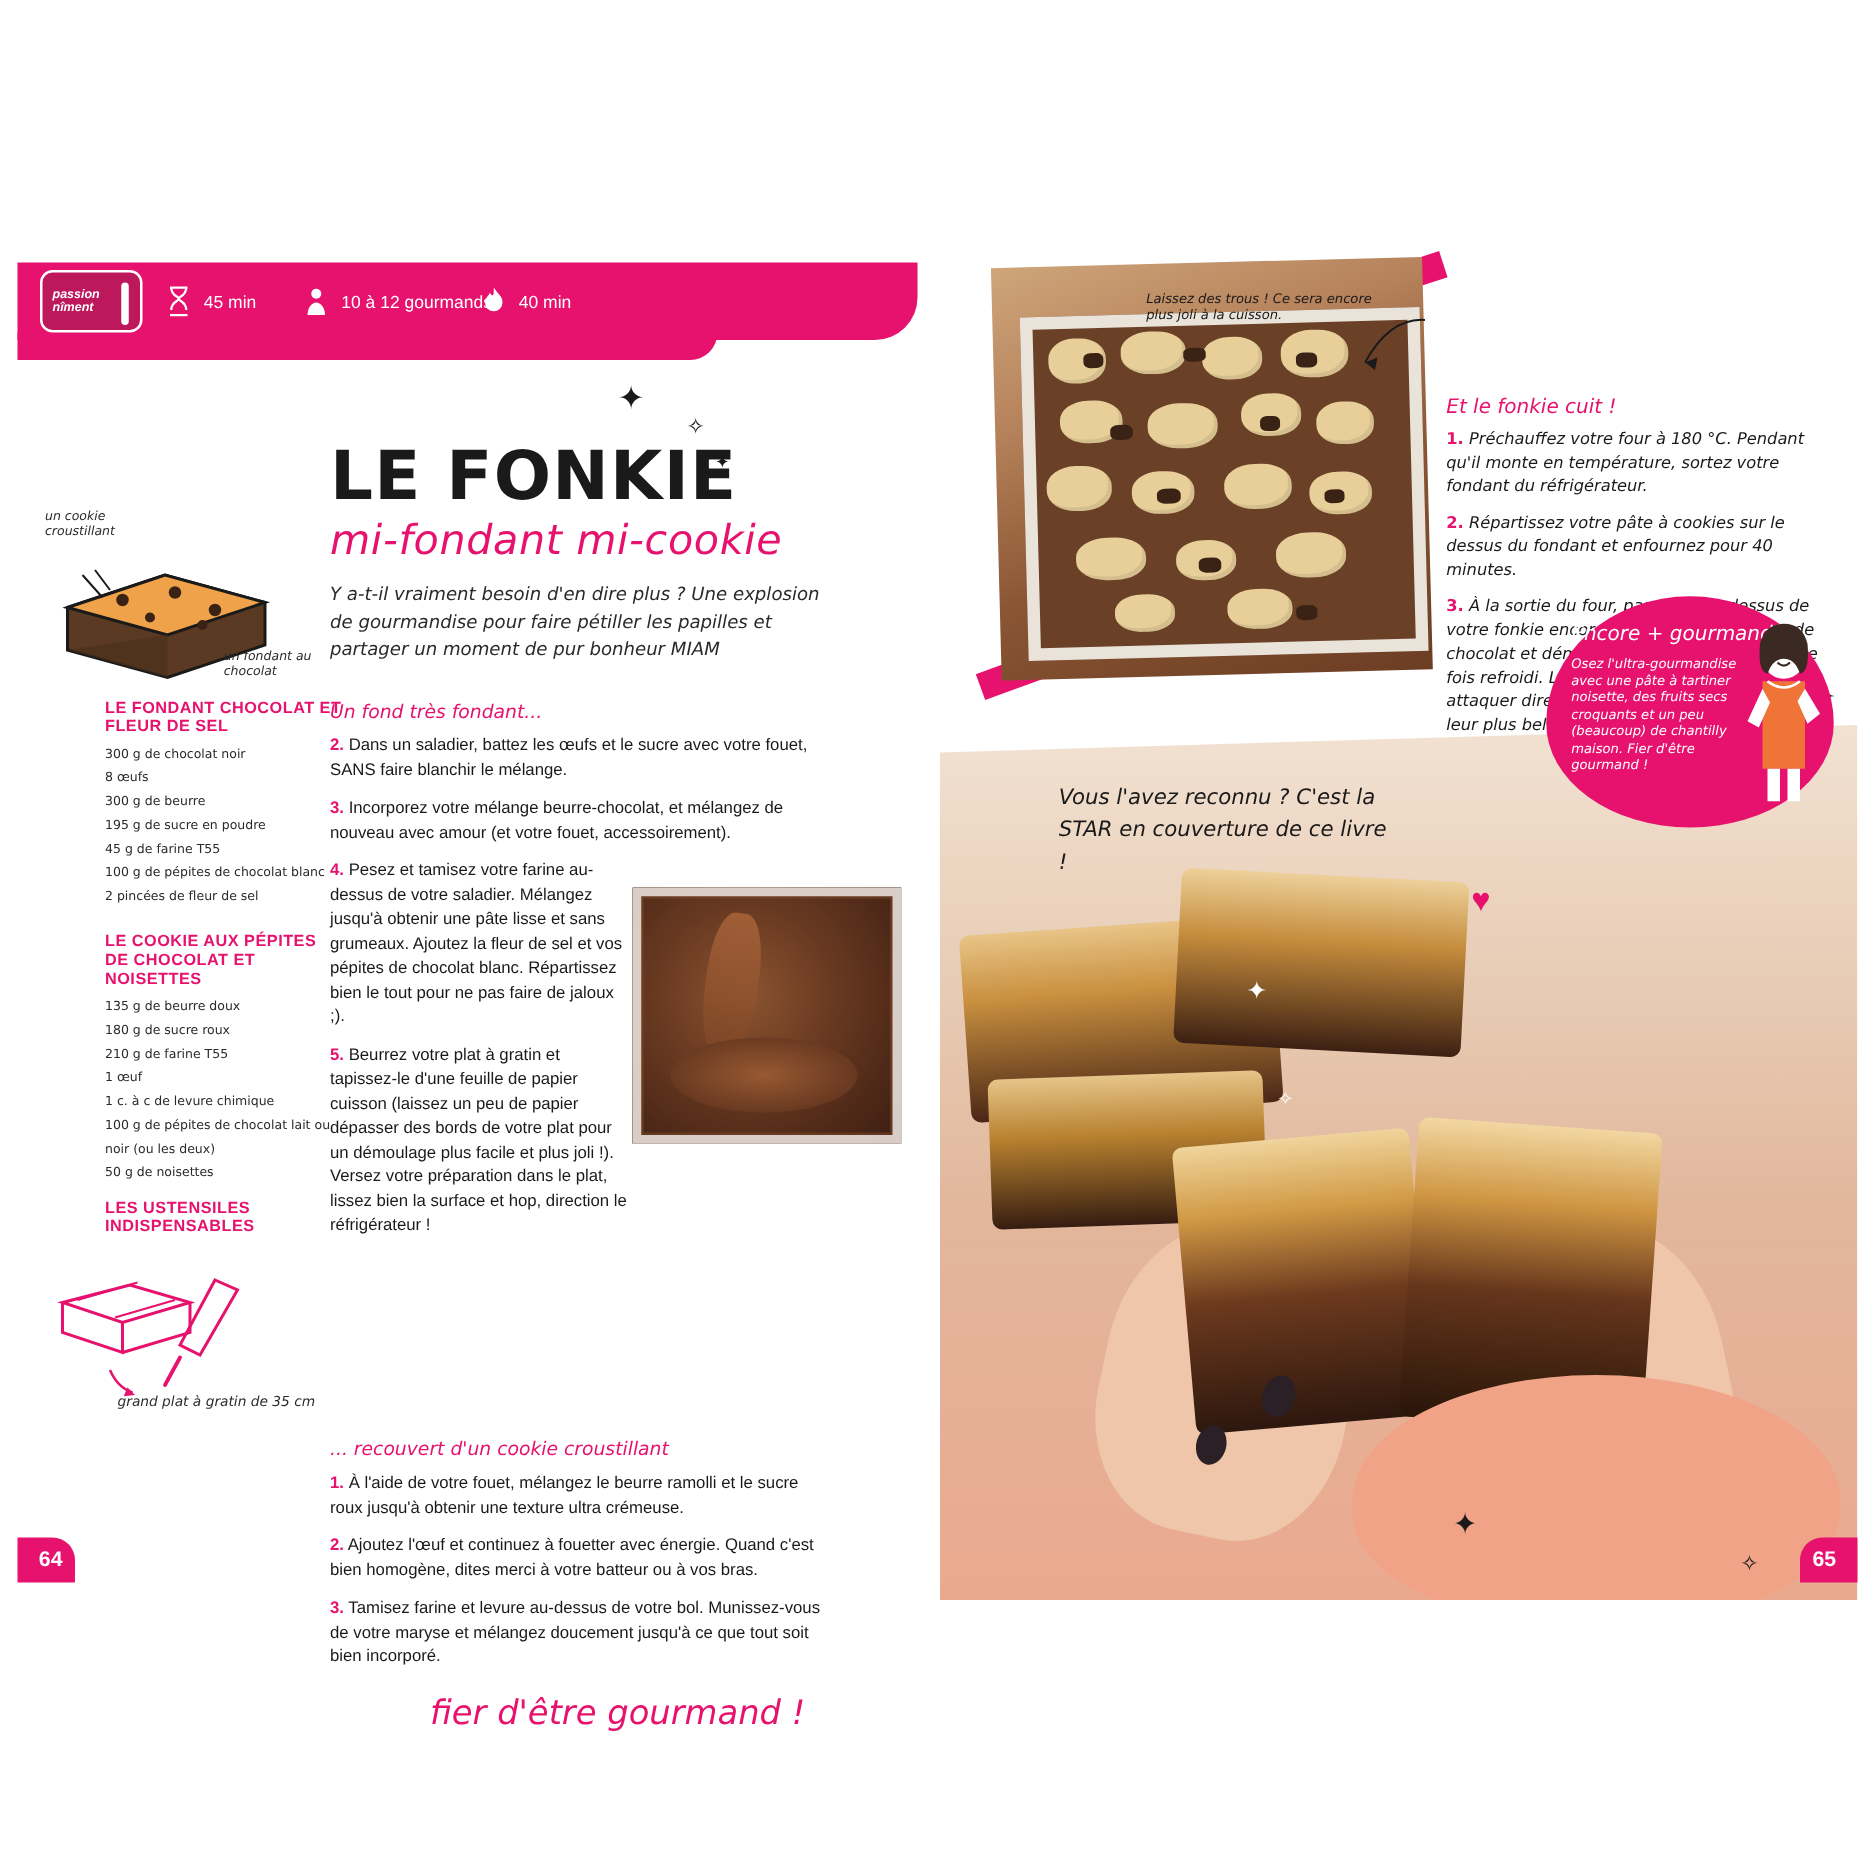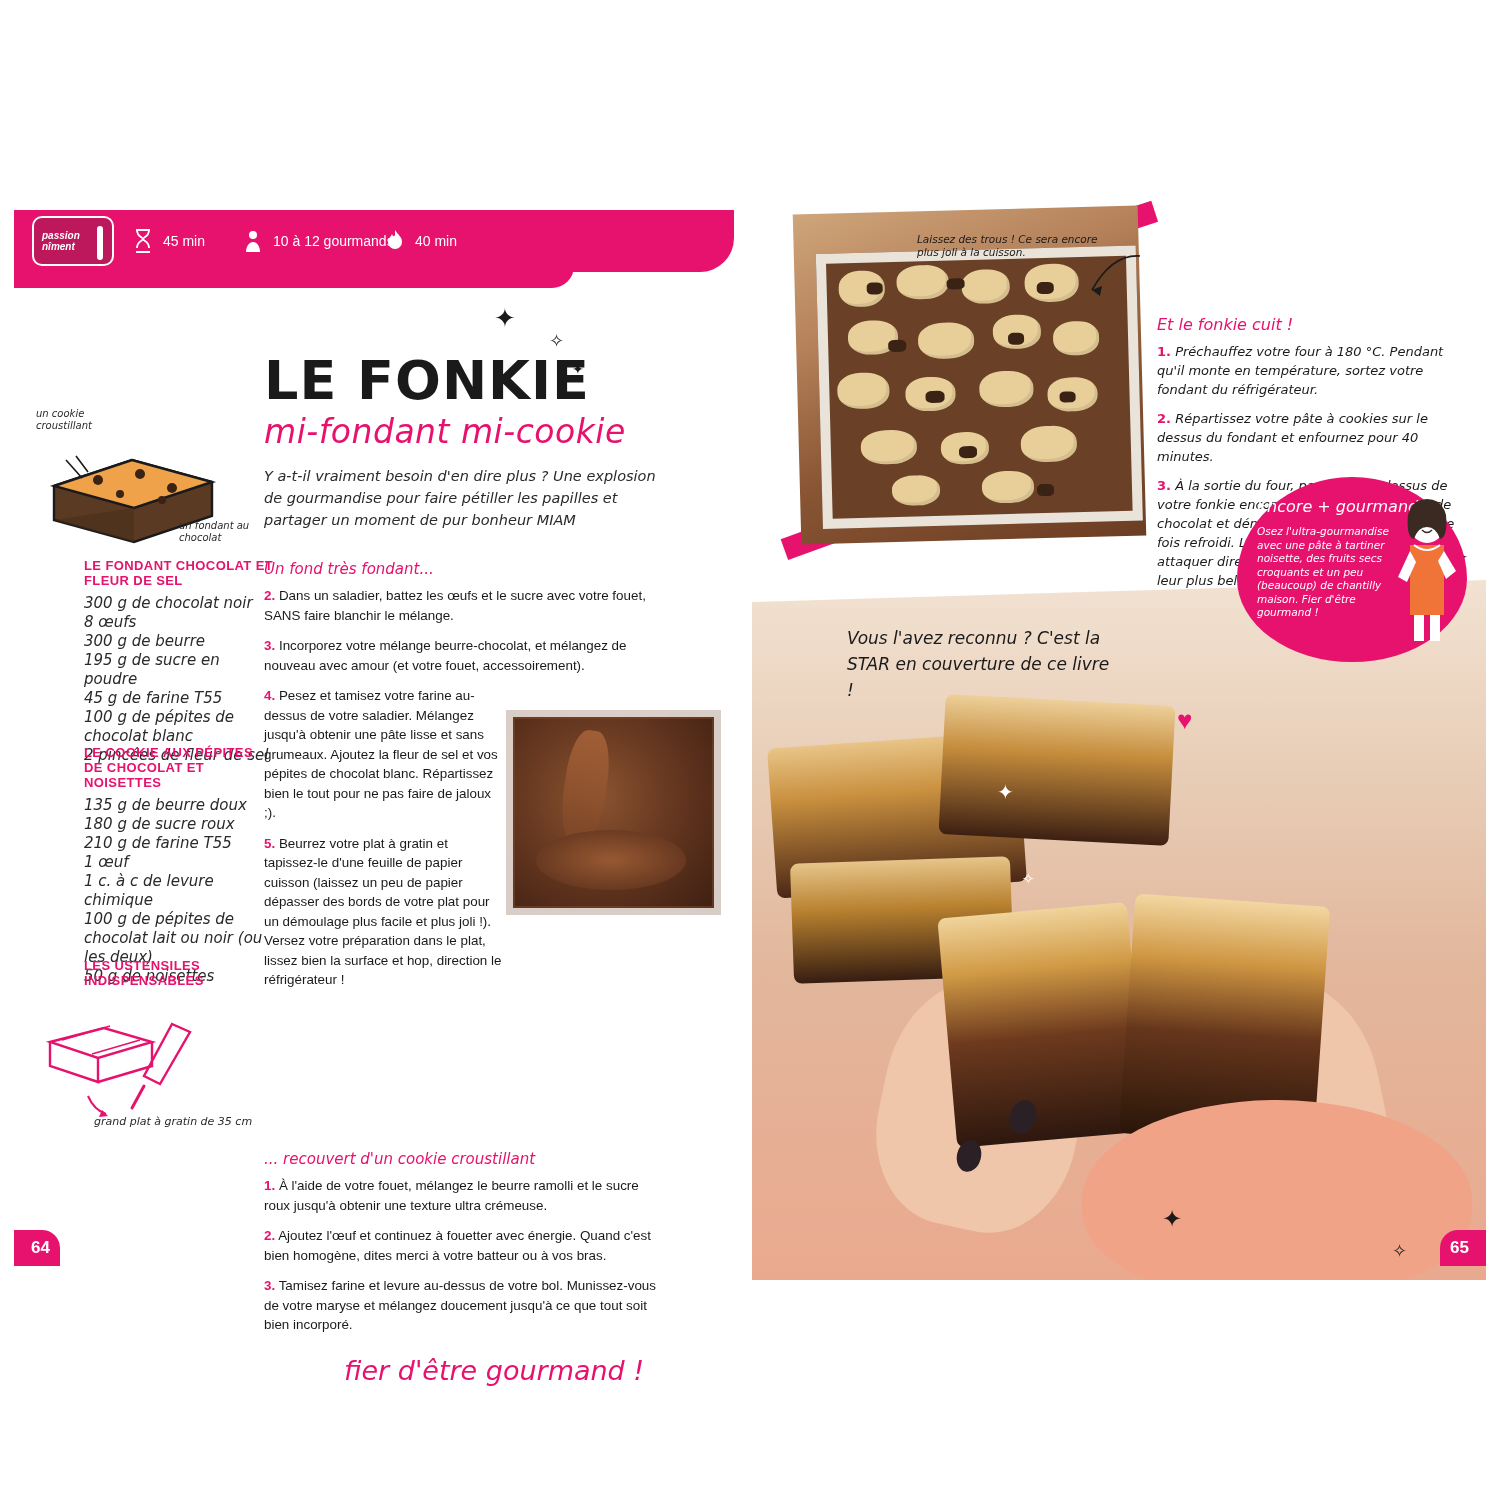--- a/index.html
+++ b/index.html
@@ -23,21 +23,21 @@
 
   .sparkle{position:absolute;color:#1a1a1a;font-size:26px;line-height:1;}
 
   
   .cookie-illu{position:absolute;left:22px;top:228px;width:190px;height:120px;}
   .lbl-ill{position:absolute;font-family:"DejaVu Sans",sans-serif;font-style:italic;font-size:10px;color:#2a2a2a;line-height:12px;}
 
   
   .ing-block{position:absolute;left:70px;width:190px;}
   .ing-h{color:#e6126d;font-weight:bold;font-size:13px;letter-spacing:.4px;line-height:15px;text-transform:uppercase;}
-  .ing-list{margin-top:6px;font-family:"DejaVu Sans",sans-serif;font-style:italic;font-size:15px;line-height:19px;color:#2a2a2a;}
+  .ing-list{margin-top:6px;font-family:"DejaVu Sans",sans-serif;font-size:10px;line-height:19px;color:#2a2a2a;}
   .ing1{top:348px;} .ing2{top:535px;} .ustens{top:748px;}
   .utensil-illu{position:absolute;left:18px;top:790px;width:180px;height:120px;}
   .grand-plat{position:absolute;left:80px;top:905px;font-family:"DejaVu Sans",sans-serif;font-style:italic;font-size:11px;color:#2a2a2a;line-height:14px;}
 
   
   .steps{position:absolute;left:250px;top:350px;width:400px;}
   .st-h{color:#e6126d;font-family:"DejaVu Sans",sans-serif;font-style:italic;font-size:15px;margin-bottom:8px;}
   .st{font-size:13.4px;line-height:19.5px;color:#1a1a1a;margin-bottom:11px;}
   .st b{color:#e6126d;}
   .steps2{position:absolute;left:250px;top:940px;width:400px;}

